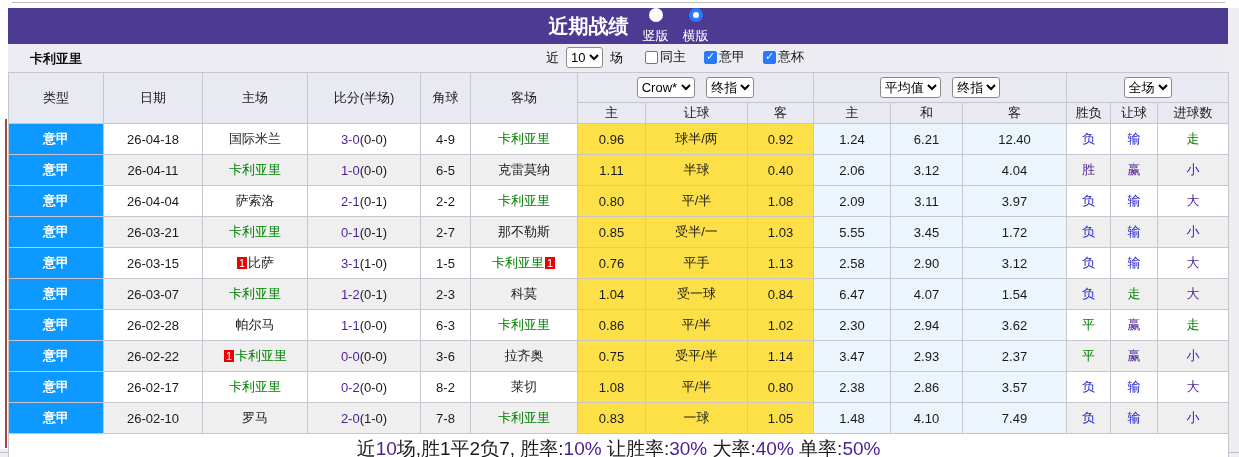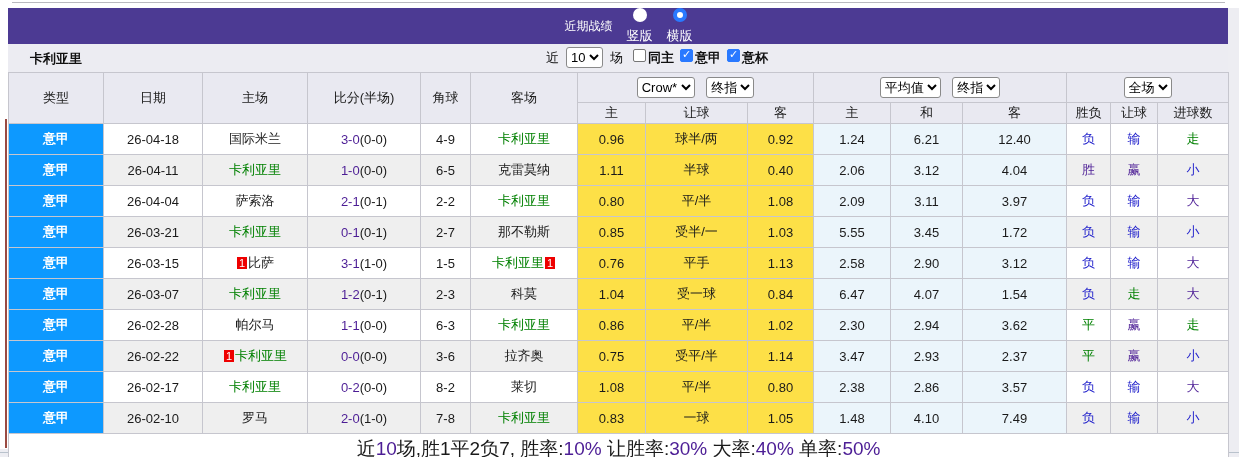--- a/index.html
+++ b/index.html
@@ -7,30 +7,30 @@
   .canvas { position:relative; width:1239px; height:457px; background:#ededf2; overflow:hidden; }
   .top-strip { position:absolute; left:0; top:0; width:1239px; height:8px; background:#ffffff; }
   .top-strip::after { content:""; position:absolute; left:12px; top:2px; width:1213px; border-top:1px solid #b9b9bf; }
   .left-strip { position:absolute; left:0; top:8px; width:8px; height:441px; background:#ffffff; }
   .maroon-line { position:absolute; left:5px; top:119px; width:2px; height:329px; background:#9a4a42; }
   .bottom-line { position:absolute; left:0; top:452px; width:1239px; border-top:1px solid #b9c2cc; }
 
   .content { position:absolute; left:8px; top:8px; width:1220px; }
 
   .titlebar { height:36px; background:#4c3a93; color:#fff; display:flex; align-items:center; justify-content:center; gap:14px; }
-  .titlebar .title { font-size:12px; font-weight:normal;margin-left:35px; }
+  .titlebar .title { font-size:20px; font-weight:bold;margin-left:35px; }
   .radio-item { display:inline-flex; align-items:center; gap:5px; font-size:13px; margin-right:14px; cursor:pointer;flex-direction:column; }
   .radio { display:inline-block; width:14px; height:14px; border-radius:50%; background:#fff; }
   .radio.checked { border:4px solid #2979ff; background:#fff; }
 
   .filterbar { height:28px; background:#ececf2; position:relative; font-size:13px; color:#111; }
   .team { position:absolute; left:22px; top:6px; font-weight:bold; }
   .filter-controls { position:absolute; left:538px; top:3px; display:flex; align-items:center; gap:4px; }
   .filter-controls select { margin:0 3px; }
-  .cb-item { display:inline-flex; align-items:flex-start; margin-left:6px; cursor:pointer;font-weight:bold; }
+  .cb-item { display:inline-flex; align-items:center; margin-left:18px; cursor:pointer; }
   .cb { display:inline-block; width:13px; height:13px; border:1px solid #767676; border-radius:2px; background:#fff; margin-right:2px; position:relative; }
   .cb.checked { background:#2979ff; border-color:#2979ff; }
   .cb.checked::after { content:"\2713"; position:absolute; left:1px; top:-2px; color:#fff; font-size:11px; font-weight:bold; }
 
   select { font-family:"Liberation Sans","DejaVu Sans",sans-serif; font-size:13px; height:21px; border:1px solid #8a8a8a; border-radius:3px; background:#fff; }
 
   table.grid { border-collapse:collapse; width:1220px; table-layout:fixed; background:#fff; font-size:13px; color:#1a1a1a; }
   .grid th, .grid td { border:1px solid #c6c6ce; text-align:center; vertical-align:middle; overflow:hidden; white-space:nowrap; }
   .grid thead th { background:#e9e9f1; font-weight:normal; }
   .grid thead tr.head-a th { height:25px; }

